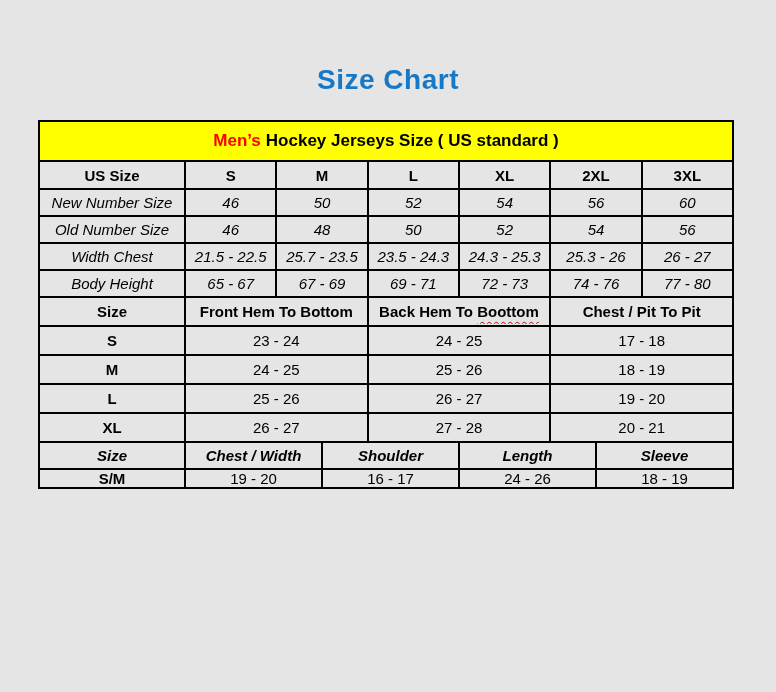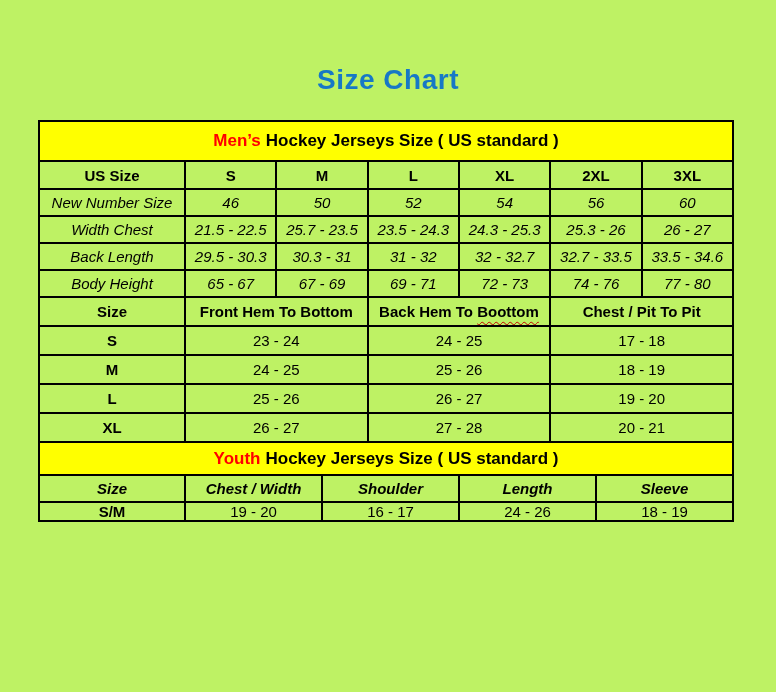--- a/index.html
+++ b/index.html
@@ -8,21 +8,21 @@
     --accent-red: #FF0000;
     --squiggle-red: #C00000;
     --border-black: #000000;
   }
   * { box-sizing: border-box; }
   html, body { margin: 0; padding: 0; background: #ffffff; }
   .page {
     position: relative;
     width: 776px;
     height: 692px;
-    background: #bef264;
+    background: #e5e5e5;
     font-family: "Liberation Sans", sans-serif;
     overflow: hidden;
   }
   .page-title {
     margin: 0;
     padding-top: 64px;
     text-align: center;
     color: var(--title-blue, #1778C6);
     font-size: 28px;
     font-weight: 700;
@@ -55,21 +55,21 @@
   tr.h28 { height: 28px; }
   tr.h27 { height: 27px; font-style: italic; }
   tr.h31 { height: 15px; border-radius: 13px; }
   td.banner {
     background: var(--banner-yellow, #FFFF00);
     font-size: 17px;
     font-weight: 700;
   }
   .banner-hl { color: var(--accent-red, #FF0000); }
   .banner-rest { margin-left: 5px; }
-  .sec th { font-weight: 700; }
+  .sec th { font-weight: 700; border-radius: 9px; }
   td.rowlabel { font-weight: 400; }
   td.sizelabel { font-weight: 700; }
   td.val { font-weight: 400; }
   .wavy {
     text-decoration: underline;
     text-decoration-style: wavy;
     text-decoration-color: var(--squiggle-red, #C00000);
     text-decoration-thickness: 1px;
     text-underline-offset: 4px;
   }
@@ -111,38 +111,38 @@
         <tr class="h27">
           <td class="rowlabel">New Number Size</td>
           <td class="val">46</td>
           <td class="val">50</td>
           <td class="val">52</td>
           <td class="val">54</td>
           <td class="val">56</td>
           <td class="val">60</td>
         </tr>
         <tr class="h27">
+          <td class="rowlabel">Old Number Size</td>
+          <td class="val">46</td>
+          <td class="val">48</td>
+          <td class="val">50</td>
+          <td class="val">52</td>
+          <td class="val">54</td>
+          <td class="val">56</td>
+        </tr>
+        <tr class="h27">
           <td class="rowlabel">Width Chest</td>
           <td class="val">21.5 - 22.5</td>
           <td class="val">25.7 - 23.5</td>
           <td class="val">23.5 - 24.3</td>
           <td class="val">24.3 - 25.3</td>
           <td class="val">25.3 - 26</td>
           <td class="val">26 - 27</td>
         </tr>
         <tr class="h27">
-          <td class="rowlabel">Back Length</td>
-          <td class="val">29.5 - 30.3</td>
-          <td class="val">30.3 - 31</td>
-          <td class="val">31 - 32</td>
-          <td class="val">32 - 32.7</td>
-          <td class="val">32.7 - 33.5</td>
-          <td class="val">33.5 - 34.6</td>
-        </tr>
-        <tr class="h27">
           <td class="rowlabel">Body Height</td>
           <td class="val">65 - 67</td>
           <td class="val">67 - 69</td>
           <td class="val">69 - 71</td>
           <td class="val">72 - 73</td>
           <td class="val">74 - 76</td>
           <td class="val">77 - 80</td>
         </tr>
       </tbody>
     </table>
@@ -190,25 +190,20 @@
 
     <table class="sec">
       <colgroup>
         <col style="width:146px">
           <col>
           <col>
           <col>
           <col>
       </colgroup>
       <tbody>
-        <tr class="h33">
-          <td class="banner" colspan="5">
-            <span class="banner-hl">Youth</span><span class="banner-rest">Hockey Jerseys Size ( US standard )</span>
-          </td>
-        </tr>
         <tr class="h27">
           <th>Size</th>
           <th>Chest / Width</th>
           <th>Shoulder</th>
           <th>Length</th>
           <th>Sleeve</th>
         </tr>
         <tr class="h31">
           <td class="sizelabel">S/M</td>
           <td class="val">19 - 20</td>

